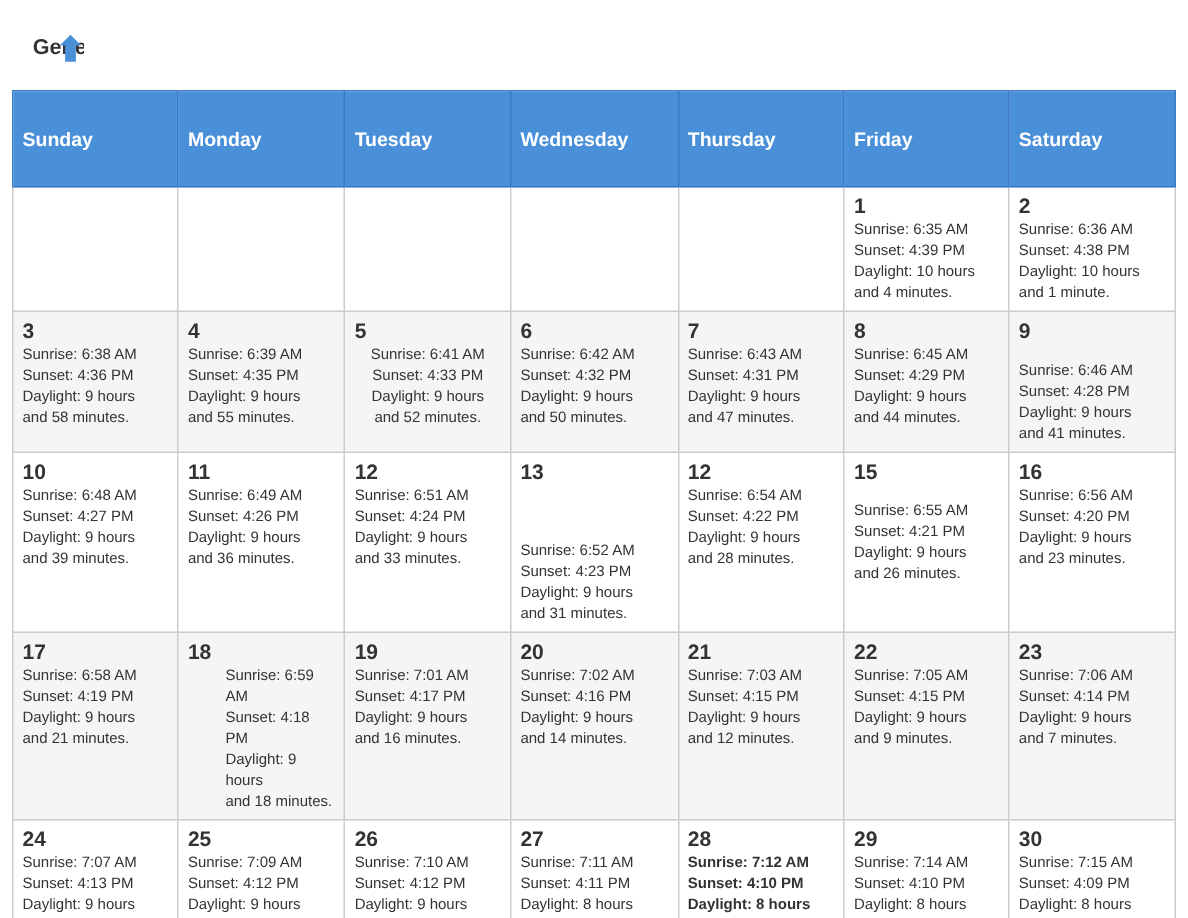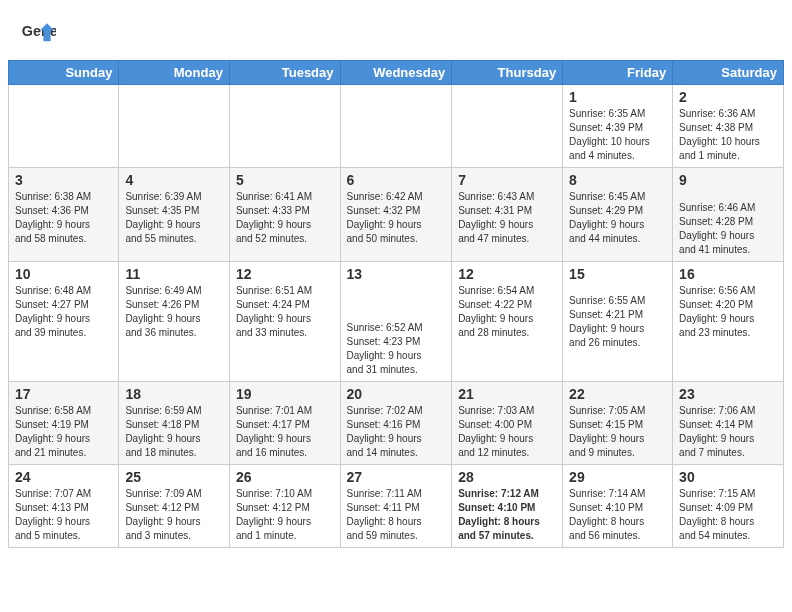--- a/index.html
+++ b/index.html
@@ -16,22 +16,22 @@
     .month-title { font-size: 32px; font-weight: bold; color: #333; }
     .subtitle { font-size: 16px; color: #555; }
     
     .calendar { width: 100%; border-collapse: collapse; margin: 0 0 0 0; }
     
     .calendar th {
       background: #4a90d9;
       color: white;
       font-size: 13px;
       font-weight: bold;
-      padding: 4px 6px;
-      text-align: right;
+      padding: 24px 6px;
+      text-align: left;
       border: 1px solid #3a7bc8;
     }
     
     .calendar td {
       border: 1px solid #ccc;
       vertical-align: top;
       padding: 4px 6px;
       width: 113px;
       min-height: 80px;
       font-size: 10.5px;
@@ -125,21 +125,21 @@
           </td>
           <td>
             <span class="day-num">4</span>
             <div class="day-info" style="white-space: pre-line;">Sunrise: 6:39 AM
 Sunset: 4:35 PM
 Daylight: 9 hours
 and 55 minutes.</div>
           </td>
           <td>
             <span class="day-num">5</span>
-            <div class="day-info" style="white-space: pre-line;">Sunrise: 6:41 AM
+            <div class="day-info" style="white-space: pre-line; text-align: center;">Sunrise: 6:41 AM
 Sunset: 4:33 PM
 Daylight: 9 hours
 and 52 minutes.</div>
           </td>
           <td>
             <span class="day-num">6</span>
             <div class="day-info" style="white-space: pre-line;">Sunrise: 6:42 AM
 Sunset: 4:32 PM
 Daylight: 9 hours
 and 50 minutes.</div>
@@ -220,21 +220,21 @@
         <tr class="row-even">
           <td>
             <span class="day-num">17</span>
             <div class="day-info" style="white-space: pre-line;">Sunrise: 6:58 AM
 Sunset: 4:19 PM
 Daylight: 9 hours
 and 21 minutes.</div>
           </td>
           <td>
             <span class="day-num">18</span>
-            <div class="day-info" style="white-space: pre-line;">Sunrise: 6:59 AM
+            <div class="day-info" style="white-space: pre-line; margin-left: 25px;">Sunrise: 6:59 AM
 Sunset: 4:18 PM
 Daylight: 9 hours
 and 18 minutes.</div>
           </td>
           <td>
             <span class="day-num">19</span>
             <div class="day-info" style="white-space: pre-line;">Sunrise: 7:01 AM
 Sunset: 4:17 PM
 Daylight: 9 hours
 and 16 minutes.</div>
@@ -242,21 +242,21 @@
           <td>
             <span class="day-num">20</span>
             <div class="day-info" style="white-space: pre-line;">Sunrise: 7:02 AM
 Sunset: 4:16 PM
 Daylight: 9 hours
 and 14 minutes.</div>
           </td>
           <td>
             <span class="day-num">21</span>
             <div class="day-info" style="white-space: pre-line;">Sunrise: 7:03 AM
-Sunset: 4:00 PM
+Sunset: 4:15 PM
 Daylight: 9 hours
 and 12 minutes.</div>
           </td>
           <td>
             <span class="day-num">22</span>
             <div class="day-info" style="white-space: pre-line;">Sunrise: 7:05 AM
 Sunset: 4:15 PM
 Daylight: 9 hours
 and 9 minutes.</div>
           </td>

